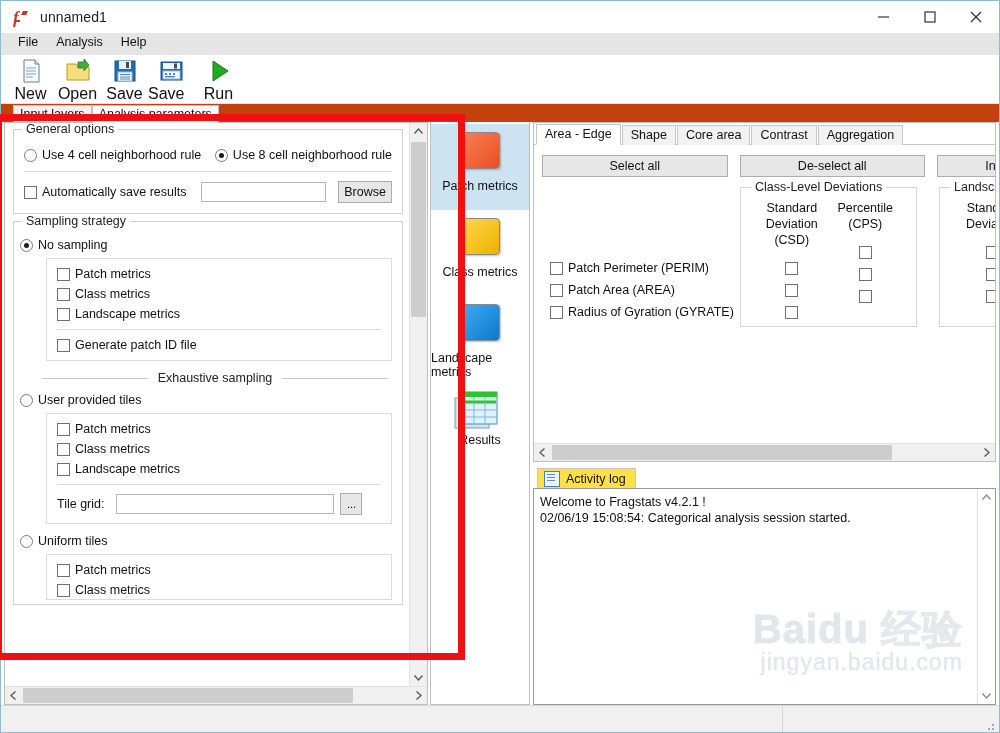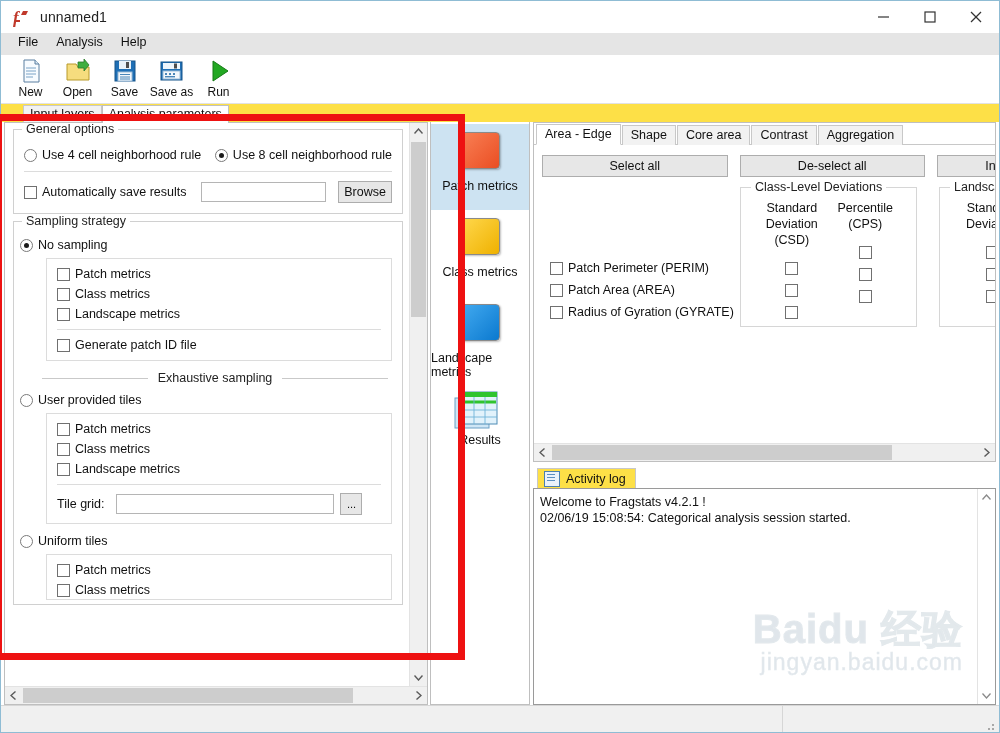--- a/index.html
+++ b/index.html
@@ -75,28 +75,28 @@
     background: #ffffff;
     border-bottom: 1px solid #e2e2e2;
   }
   .tb-item {
     width: 47px; height: 46px;
     display: flex; flex-direction: column; align-items: center;
     justify-content: flex-start;
     padding-top: 3px;
   }
   .tb-ico { width: 28px; height: 26px; position: relative; }
-  .tb-label { font-size: 12px; color: #111; margin-top: 1px; text-align: center; }
+  .tb-label { font-size: 16px; color: #111; margin-top: 1px; }
 
   
   .main-tabs {
     height: 18px; flex: 0 0 18px;
     display: flex; align-items: flex-end;
-    padding-left: 22px;
-    background: #fde047;
+    padding-left: 12px;
+    background: #c2410c;
     position: relative;
   }
   .mt {
     font-size: 12.5px; color: #111;
     padding: 0 6px 1px 6px;
     line-height: 16px;
     border: 1px solid #c8c8c8;
     border-bottom: none;
     background: #f2f2f2;
     position: relative; top: 1px;

